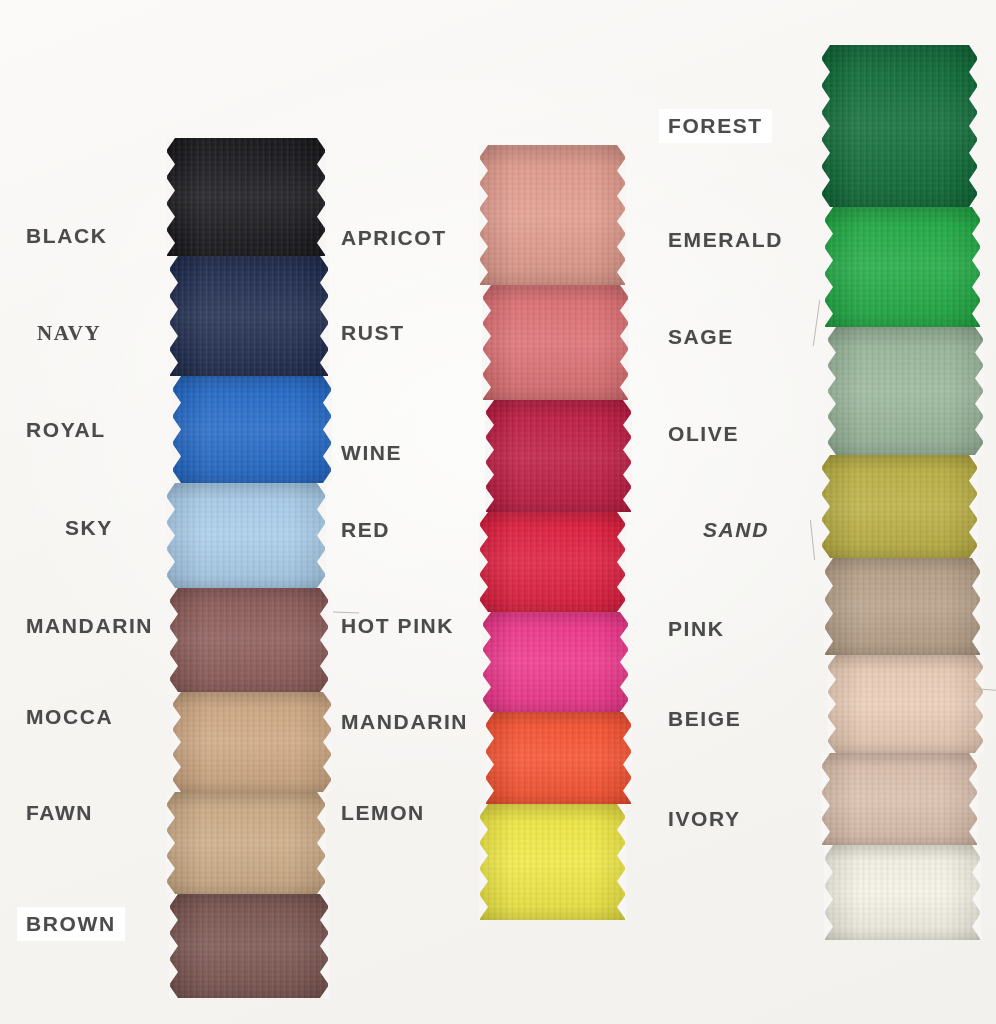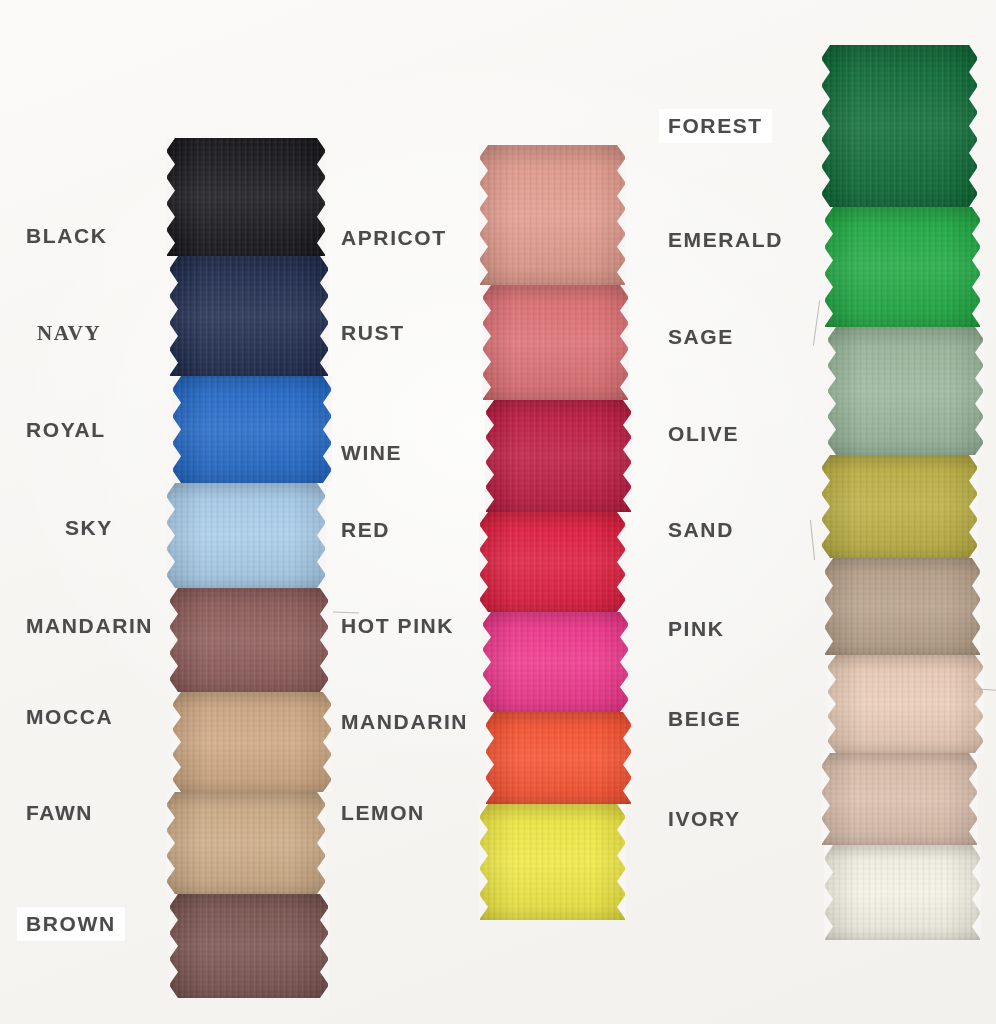--- a/index.html
+++ b/index.html
@@ -302,21 +302,21 @@
           <div class="tex"></div>
           <div class="shade"></div>
           <div class="zig left" style="background: rgb(247, 246, 244); clip-path: polygon(0% 0%, 100% 0%, 0% 14.2857%, 100% 28.5714%, 0% 42.8571%, 100% 57.1429%, 0% 71.4286%, 100% 85.7143%, 0% 100%, 0% 100%);"></div>
           <div class="zig right" style="background: rgb(247, 246, 244); clip-path: polygon(100% 0%, 0% 0%, 100% 14.2857%, 0% 28.5714%, 100% 42.8571%, 0% 57.1429%, 100% 71.4286%, 0% 85.7143%, 100% 100%, 100% 100%);"></div>
         </div>
       </div>
       <div class="label boxed" style="left: 668px; top: 114px; text-align: center;">FOREST</div>
       <div class="label" style="left: 668px; top: 228px;">EMERALD</div>
       <div class="label" style="left: 668px; top: 325px;">SAGE</div>
       <div class="label" style="left: 668px; top: 422px;">OLIVE</div>
-      <div class="label" style="left: 668px; top: 518px;">SAND</div>
+      <div class="label" style="left: 703px; top: 518px; font-style: italic;">SAND</div>
       <div class="label" style="left: 668px; top: 617px;">PINK</div>
       <div class="label" style="left: 668px; top: 707px;">BEIGE</div>
       <div class="label" style="left: 668px; top: 807px;">IVORY</div>
       <div class="thread" style="left: 816px; top: 300px; width: 1px; height: 46px; transform: rotate(8deg); z-index: 60;"></div>
       <div class="thread" style="left: 812px; top: 520px; width: 1px; height: 40px; transform: rotate(-6deg); z-index: 60;"></div>
       <div class="thread" style="left: 975px; top: 690px; width: 52px; height: 1px; transform: rotate(4deg); z-index: 60;"></div>
       <div class="thread" style="left: 333px; top: 612px; width: 26px; height: 1px; transform: rotate(2deg); z-index: 60;"></div>
     </div>
 </div>
 

